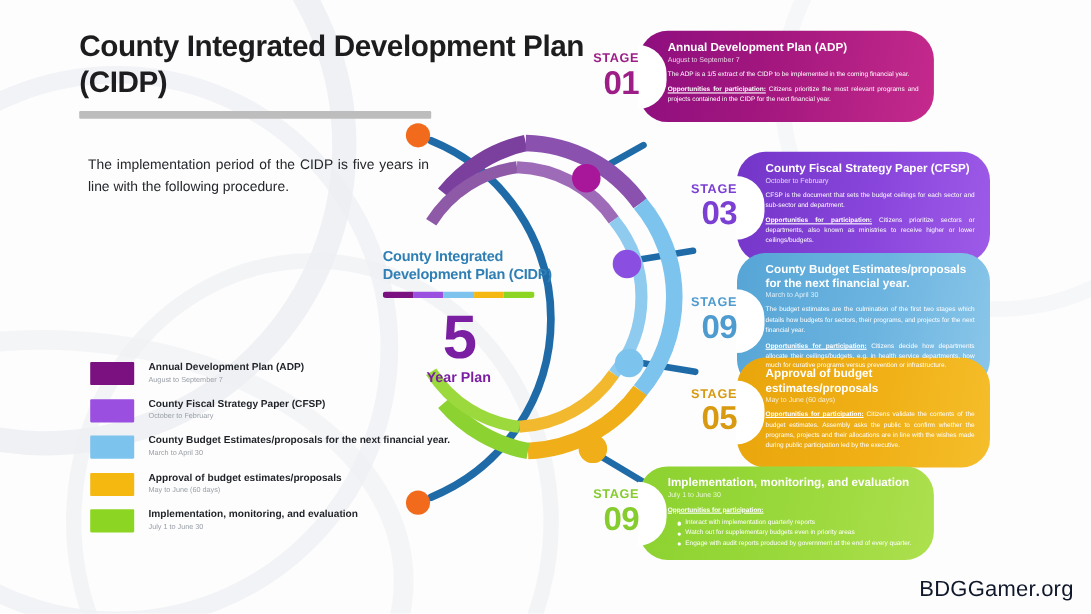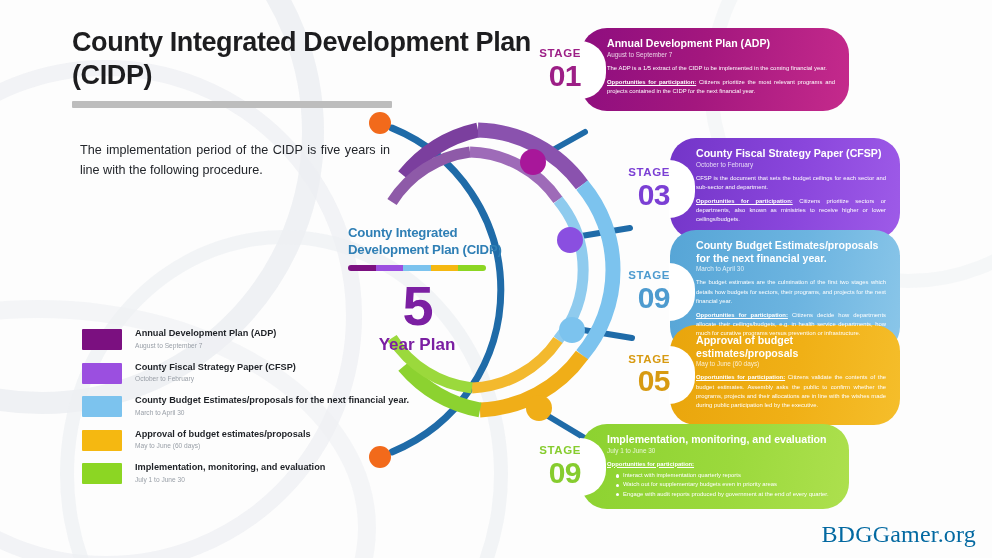--- a/index.html
+++ b/index.html
@@ -41,21 +41,21 @@
   }
   #center-bar{
     margin-top:6px;width:138px;height:6px;border-radius:3px;overflow:hidden;display:flex;
   }
   #center-bar i{display:block;height:100%;flex:1;}
   #center-num{
     margin-top:10px;font-size:56px;font-weight:bold;color:#7B1FA2;line-height:.9;
     text-align:center;width:138px;letter-spacing:-2px;
   }
   #center-sub{
-    margin-top:4px;font-size:17px;font-weight:bold;color:#7B1FA2;text-align:center;width:138px;
+    margin-top:4px;font-size:13px;font-weight:bold;color:#7B1FA2;text-align:center;width:138px;
   }
 
   
   .stage{position:absolute;display:flex;align-items:center;}
   .stage-badge{
     width:62px;flex:0 0 62px;text-align:right;line-height:1;z-index:3;
   }
   .stage-badge .w{font-size:11.5px;font-weight:bold;letter-spacing:.6px;}
   .stage-badge .n{font-size:30px;font-weight:bold;letter-spacing:-.5px;margin-top:1px;}
   .card{
@@ -94,22 +94,22 @@
 
   
   #legend{position:absolute;left:82px;top:328px;width:340px;}
   .leg-row{display:flex;align-items:flex-start;margin-bottom:11.5px;}
   .leg-sw{width:40px;height:21px;flex:0 0 40px;border-radius:1px;margin-right:13px;margin-top:1px;}
   .leg-tx .t{font-size:9.2px;font-weight:bold;color:#1f2227;line-height:1.25;}
   .leg-tx .d{font-size:6.6px;color:#9aa0a8;margin-top:2px;}
 
   
   #watermark{
-    position:absolute;right:16px;bottom:10px;font-family:Liberation Serif, serif;
-    font-size:24px;color:#0369a1;font-weight:normal;letter-spacing:.2px;
+    position:absolute;right:16px;bottom:10px;font-family:Liberation Sans, sans-serif;
+    font-size:20px;color:#0f172a;font-weight:normal;letter-spacing:.2px;
   }
 </style>
 </head>
 <body>
 
 <div id="canvas">
 
   <div class="bg-swirl s1"></div>
   <div class="bg-swirl s2"></div>
   <div class="bg-swirl s3"></div>

